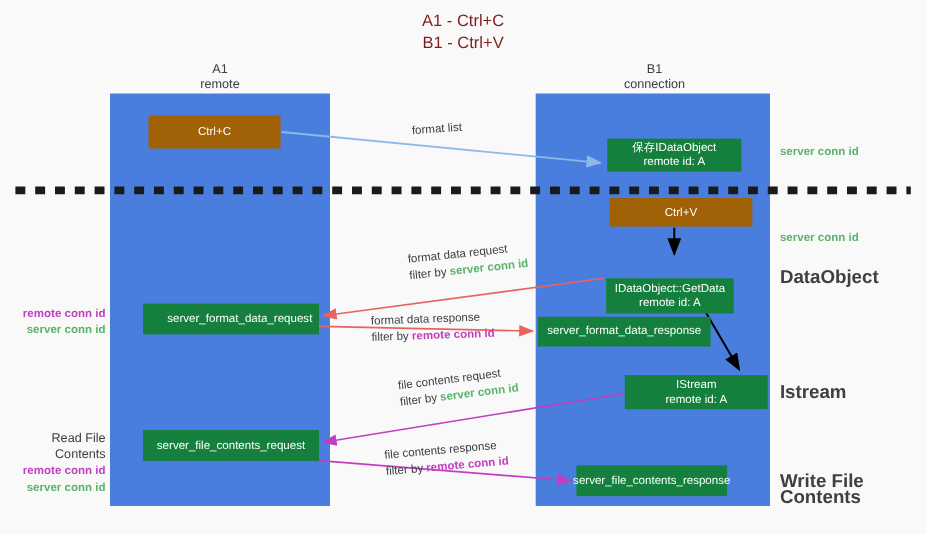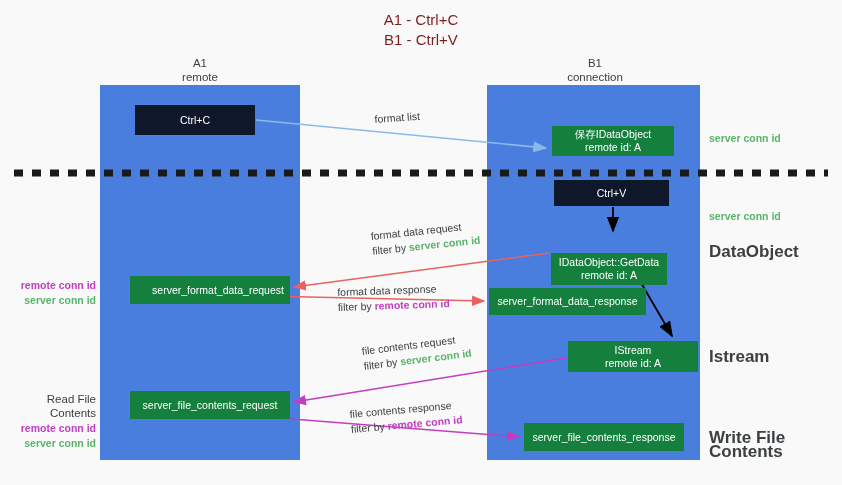--- a/index.html
+++ b/index.html
@@ -57,32 +57,32 @@
     display: flex;
     align-items: center;
     justify-content: center;
     text-align: center;
     color: #ffffff;
     font-size: 10.5px;
     line-height: 13px;
     white-space: pre-line;
     padding: 2px 4px;
   }
-  .box-green  { background: #0f172a; }
+  .box-green  { background: #a16207; }
   .box-orange { background: #15803d; }
 
   #box-ctrlc   { left: 135px; top: 105px; width: 120px; height: 30px; }
   #box-idataobj{ left: 552px; top: 126px; width: 122px; height: 30px; }
-  #box-ctrlv   { left: 554px; top: 180px; width: 115px; height: 26px; }
+  #box-ctrlv   { left: 554px; top: 180px; width: 130px; height: 26px; }
   #box-getdata { left: 551px; top: 253px; width: 116px; height: 32px; }
   #box-fdreq   { left: 130px; top: 276px; width: 160px; height: 28px; padding-left: 20px; }
   #box-fdresp  { left: 489px; top: 288px; width: 157px; height: 27px; }
   #box-istream { left: 568px; top: 341px; width: 130px; height: 31px; }
   #box-fcreq   { left: 130px; top: 391px; width: 160px; height: 28px; }
-  #box-fcresp  { left: 524px; top: 423px; width: 160px; height: 28px; }
+  #box-fcresp  { left: 524px; top: 423px; width: 137px; height: 28px; }
 
   
   .side-label {
     font-size: 17px;
     color: #3c4043;
     line-height: 14px;
     white-space: pre-line;
     font-weight: bold;
   }
   .conn-green  { color: #59b36a; font-weight: bold; font-size: 10.5px; }

